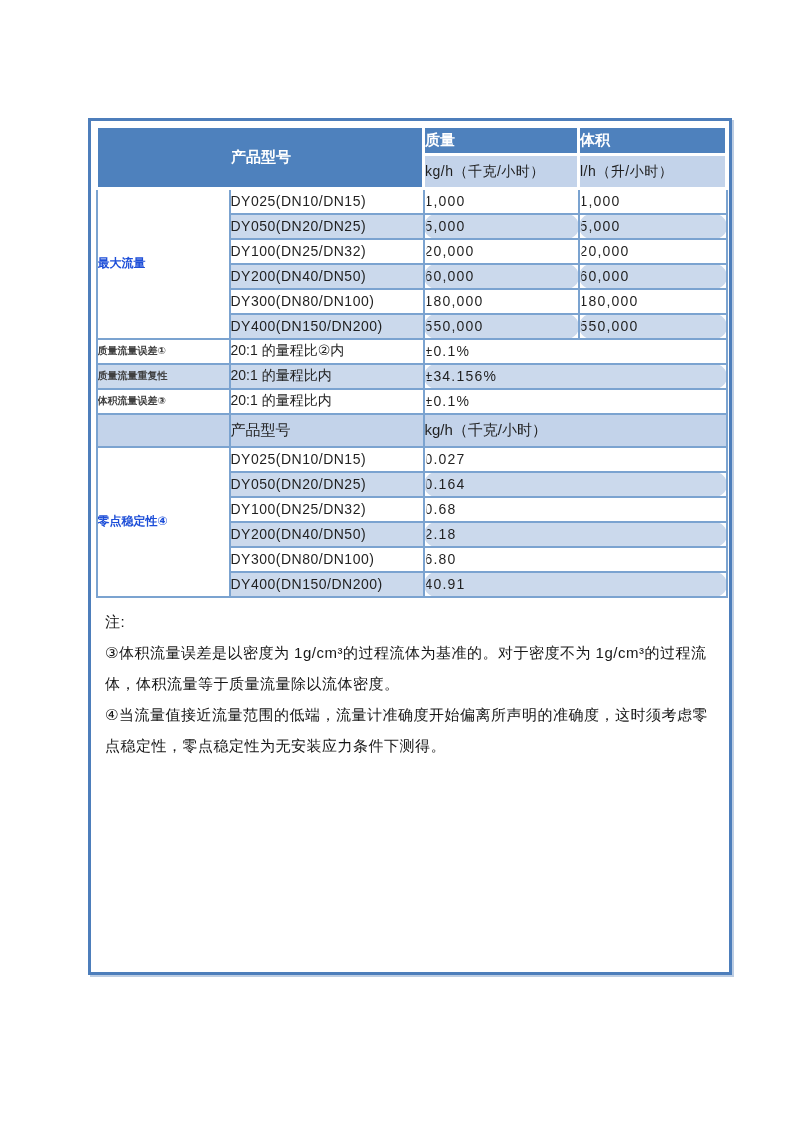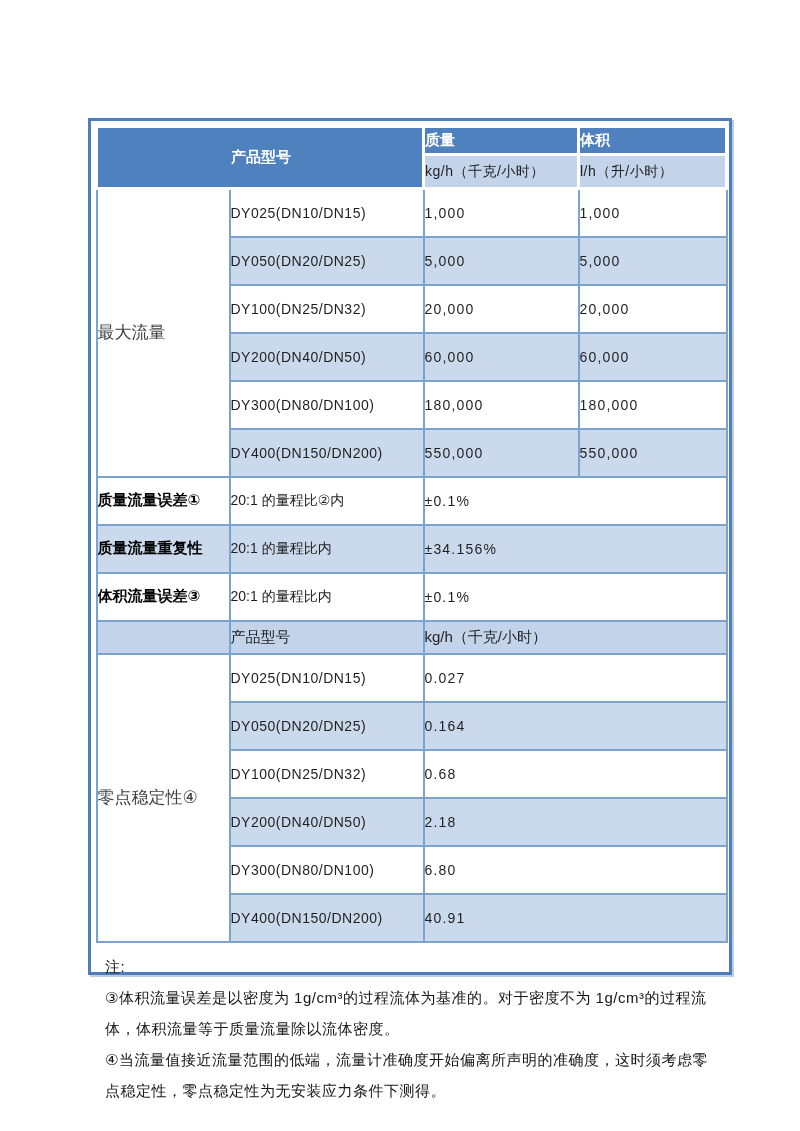--- a/index.html
+++ b/index.html
@@ -27,29 +27,29 @@
   }
   td.hdr-model { padding-left:133px; height:60px; }
   tr.hr1 td { height:28px; }
   tr.hr2 td { height:34px; }
   td.subhdr {
     background:#c3d3ea; color:#1f1f1f; font-weight:normal; font-size:14px;
     border:3px solid #ffffff; letter-spacing:0.5px;
   }
 
   
-  tbody td { border:2px solid #7ba3d0; font-size:14px; height:48px; }
+  tbody td { border:2px solid #7ba3d0; font-size:14px; height:25px; }
   tr.r-w td { background:#ffffff; }
   tr.r-b td { background:#cbd9ec; }
   td.lbl {
-    background:#ffffff !important; font-weight:normal; font-size:17px; color:#404040;
+    background:#ffffff !important; font-weight:bold; font-size:12px; color:#1d4ed8;
   }
-  td.errlbl { font-weight:bold; font-size:15px; color:#000000; }
+  td.errlbl { font-weight:bold; font-size:10px; color:#404040; }
   td.model { letter-spacing:0.5px; }
-  td.num { letter-spacing:1.2px; }
+  td.num { letter-spacing:1.2px;border-radius:14px; }
   tr.r-mid td { background:#c3d3ea; font-size:15px; height:33px; }
 
   
   .notes {
     padding:8px 10px 0 10px; font-size:15px; line-height:31px; color:#161616;
     letter-spacing:0.5px;
   }
   .notes p { margin:0; }
 </style>
 </head>

